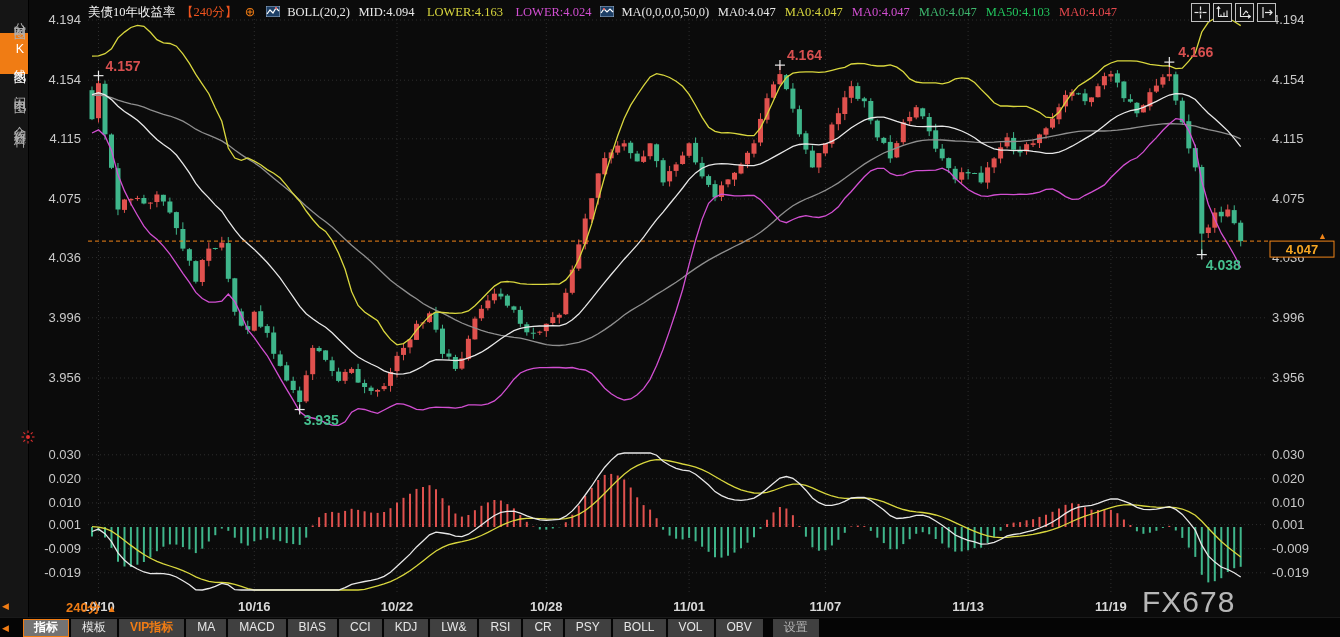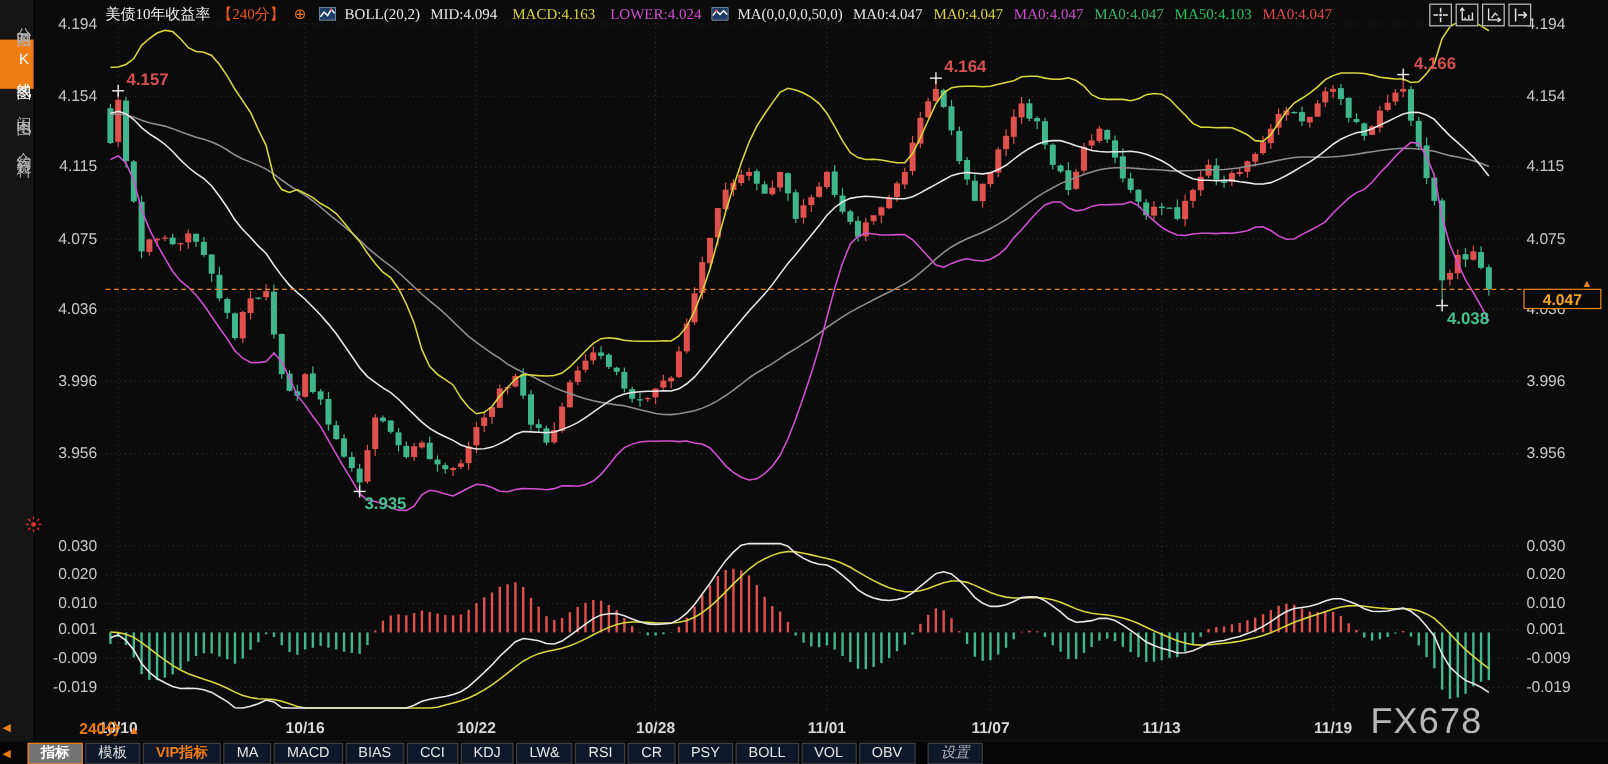--- a/index.html
+++ b/index.html
@@ -39,24 +39,24 @@
 
   
   #watermark{position:absolute;left:1142px;top:585px;font-size:30px;letter-spacing:1px;
              color:#cfcfcf;opacity:.88;}
 
   
   #toolbar{position:absolute;left:0;bottom:0;width:1340px;height:19px;background:#050505;
            display:flex;align-items:center;border-top:1px solid #1a1a1a;}
   #toolbar .tmark{color:#f07c14;font-size:9px;margin:0 14px 0 2px;}
   .tb-btn{height:16px;line-height:15px;padding:0 10px;margin-right:2px;font-size:12px;
-          color:#e6e6e6;background:#0f172a;border:1px solid #3e3e3e;cursor:pointer;}
+          color:#e6e6e6;background:#404040;border:1px solid #3e3e3e;cursor:pointer;}
   .tb-btn.active{background:#737373;border-color:#f07c14;color:#fff;font-weight:700;}
   .tb-btn.vip{color:#f07c14;font-weight:700;}
-  .tb-btn.settings{color:#b5b5b5;margin-left:8px;font-style:italic;}
+  .tb-btn.settings{color:#b5b5b5;margin-left:8px;}
 </style>
 </head>
 <body>
 
 <div id="app">
 
   <svg id="chart-svg" viewBox="0 0 1340 637">
       <g>
         <line x1="88" y1="20.0" x2="1268" y2="20.0" stroke="#2e2e2e" stroke-dasharray="1 3" stroke-width="1"></line>
         <text x="81" y="24" text-anchor="end" fill="#c9c9c9" font-size="13">4.194</text>
@@ -696,21 +696,21 @@
     <span style="color:#f2f2f2;margin-right:2px;">美债10年收益率</span>
     <span style="color:#f0541e;margin-right:4px;">【240分】</span>
     <span style="color:#f07c14;margin-right:7px;">⊕</span>
     <svg class="chip" viewBox="0 0 14 11">
         <rect x="0" y="0" width="14" height="11" fill="#1d3f66" stroke="#9fb3c8" stroke-width="1"></rect>
         <polyline points="1,8 4,4 7,7 10,2 13,5" fill="none" stroke="#ffffff" stroke-width="1.2"></polyline>
         <circle cx="10" cy="2" r="1" fill="#e05050"></circle>
       </svg>
     <span style="margin-right:5px;">BOLL(20,2)</span>
     <span>MID:4.094</span>
-    <span style="color:#d9d73e;">MACD:4.163</span>
+    <span style="color:#d9d73e;">LOWER:4.163</span>
     <span style="color:#d24fd2;margin-right:5px;">LOWER:4.024</span>
     <svg class="chip" viewBox="0 0 14 11">
         <rect x="0" y="0" width="14" height="11" fill="#1d3f66" stroke="#9fb3c8" stroke-width="1"></rect>
         <polyline points="1,7 4,3 7,6 10,3 13,6" fill="none" stroke="#ffffff" stroke-width="1.2"></polyline>
         <circle cx="4" cy="3" r="1" fill="#e05050"></circle>
       </svg>
     <span style="margin-right:5px;">MA(0,0,0,0,50,0)</span>
     <span id="ma-items"><span style="color: rgb(232, 232, 232);">MA0:4.047</span><span style="color: rgb(217, 215, 62);">MA0:4.047</span><span style="color: rgb(210, 79, 210);">MA0:4.047</span><span style="color: rgb(62, 183, 110);">MA0:4.047</span><span style="color: #22c55e;">MA50:4.103</span><span style="color: rgb(229, 72, 77);">MA0:4.047</span></span>
   </div>
 

